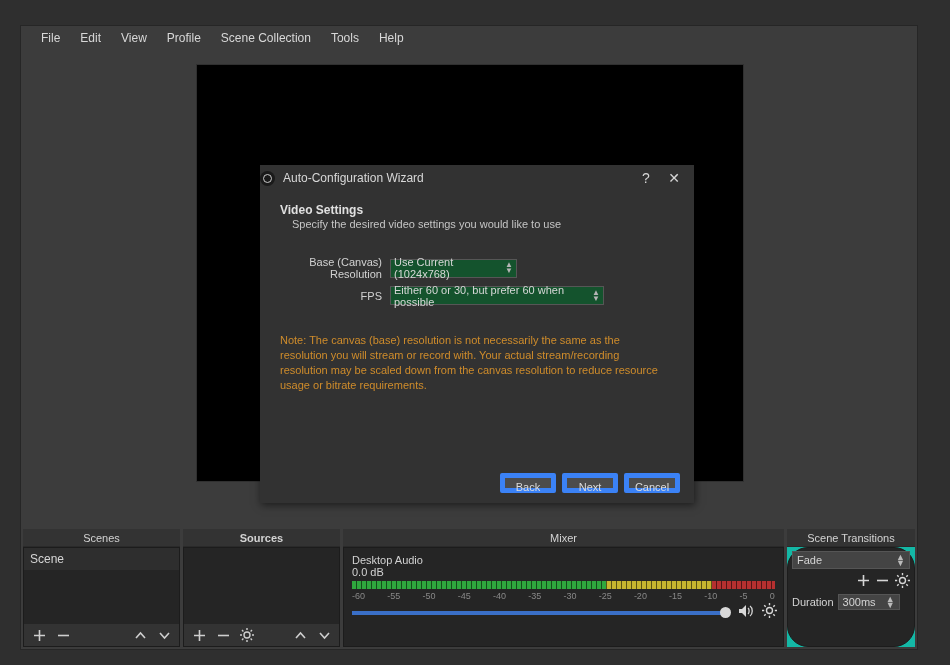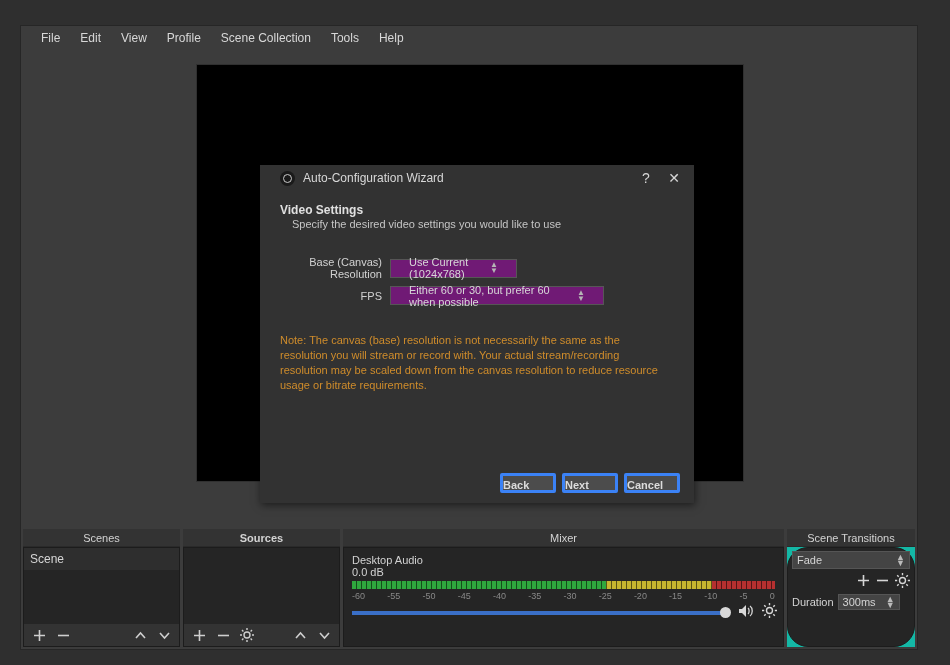--- a/index.html
+++ b/index.html
@@ -44,41 +44,41 @@
   .trans-row2 { display:flex; align-items:center; justify-content:flex-end; gap:6px; margin:2px 0 6px; }
   .trans-gear { font-size:14px; }
   .trans-dur { display:flex; align-items:center; gap:4px; }
   .trans-dur .val { background:#444; border:1px solid #555; padding:1px 4px; display:flex; align-items:center; width:62px; }
   .trans-dur .spin { margin-left:auto; font-size:9px; color:#bbb; display:flex; flex-direction:column; line-height:6px; }
 
   .ctrl-btn { background:#4c4c4c; border:1px solid #282828; color:#d8d8d8; font-size:11px; height:18px; line-height:16px; text-align:center; margin:1px 2px; cursor:pointer; }
 
   
   .dialog { position:absolute; left:260px; top:165px; width:434px; height:338px; background:#323232; box-shadow: 1px 2px 8px rgba(0,0,0,0.55); color:#cdcdcd; font-size:12px; }
-  .dlg-title { height:26px; display:flex; align-items:center; padding:0 6px 0 20px; background:#323232; }
+  .dlg-title { height:26px; display:flex; align-items:center; padding:0 6px 0 0; background:#323232; }
   .dlg-logo { width:15px; height:15px; border-radius:50%; background:#1a1a1a; display:inline-flex; align-items:center; justify-content:center; margin-right:8px; }
   .dlg-logo::after { content:""; width:7px; height:7px; border:1.5px solid #cacaca; border-radius:50%; }
   .dlg-title .t { font-size:12px; color:#d8d8d8; }
   .dlg-title .sp { flex:1; }
   .dlg-title .help, .dlg-title .close { width:28px; text-align:center; font-size:14px; color:#d6d6d6; cursor:pointer; }
 
   .dlg-body { padding: 12px 20px 0 20px; }
   .dlg-heading { color:#e0e0e0; font-weight:600; font-size:12px; }
   .dlg-sub { color:#c5c5c5; font-size:11px; padding-left:12px; margin-top:1px; }
 
   .form-row { display:flex; align-items:center; margin-top:26px; }
   .form-row + .form-row { margin-top:6px; }
   .form-label { width:110px; text-align:right; color:#d2d2d2; font-size:11px; padding-right:8px; }
-  .form-select { background:#701a75; border:1px solid #565656; height:19px; display:flex; align-items:center; padding:0 18px; color:#d7d7d7; font-size:11px; }
+  .form-select { background:#14532d; border:1px solid #565656; height:19px; display:flex; align-items:center; padding:0 3px; color:#d7d7d7; font-size:11px; }
   .form-select .spin { margin-left:8px; font-size:8px; color:#b5b5b5; display:flex; flex-direction:column; line-height:6px; }
 
   .note { color:#cf8c2b; font-size:11px; line-height:1.35; margin-top:28px; padding-right:6px; }
 
   .dlg-footer { position:absolute; bottom:10px; right:14px; display:flex; gap:6px; }
-  .dlg-btn { background:#4c4c4c; border:3px solid #3b82f6; color:#dcdcdc; font-size:11px; width:56px; height:20px; line-height:18px; text-align:left; cursor:pointer; border-radius:2px;font-weight:bold; }
+  .dlg-btn { background:#4c4c4c; border:5px solid #3b82f6; color:#dcdcdc; font-size:11px; width:56px; height:20px; line-height:18px; text-align:center; cursor:pointer; border-radius:2px; }
 
   svg { display:block; }
 </style>
 </head>
 <body>
 
 <div class="outer-frame">
 
   <div class="menubar">
     <span>File</span>

